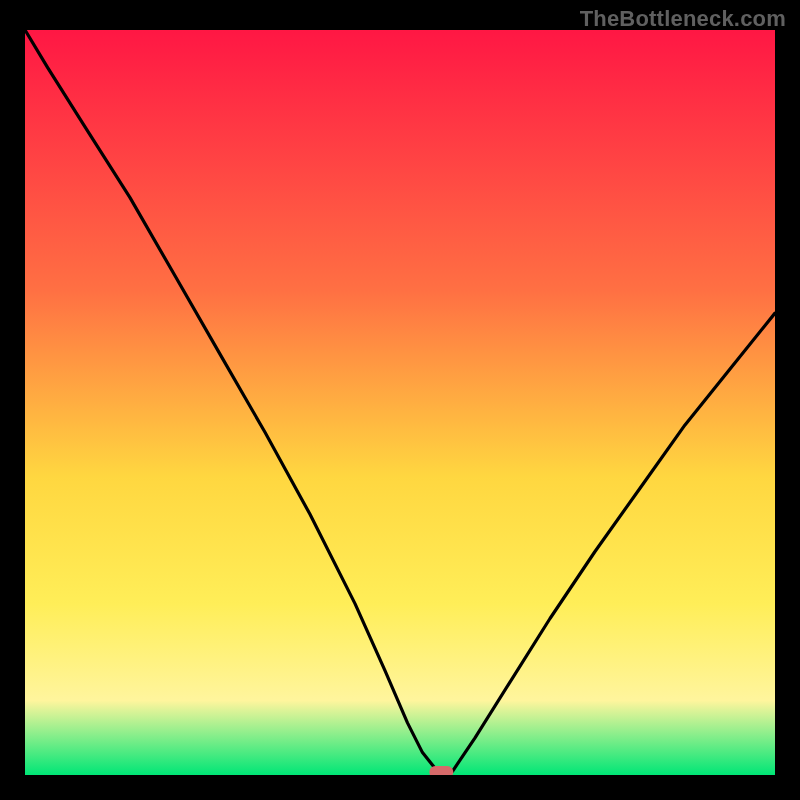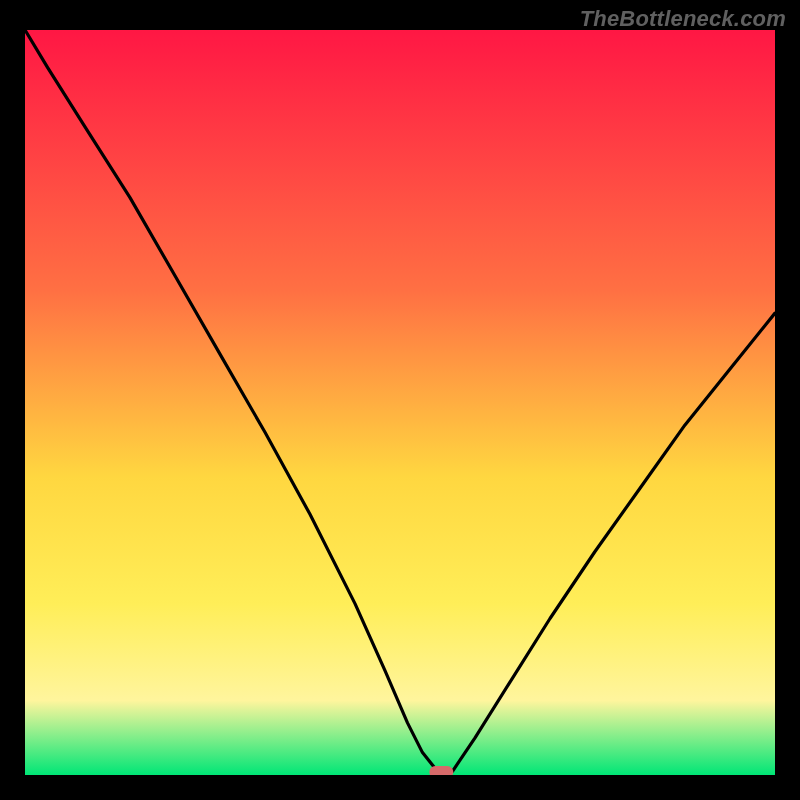--- a/index.html
+++ b/index.html
@@ -18,21 +18,20 @@
   }
   .watermark {
     position: absolute;
     top: 6px;
     right: 14px;
     color: #606060;
     font-size: 22px;
     font-weight: 600;
     letter-spacing: 0.2px;
     z-index: 10;
-    font-style: italic;
   }
   .plot-frame {
     position: absolute;
     left: 25px;
     top: 30px;
     width: 750px;
     height: 745px;
     background: #000;
   }
   .plot-area {

